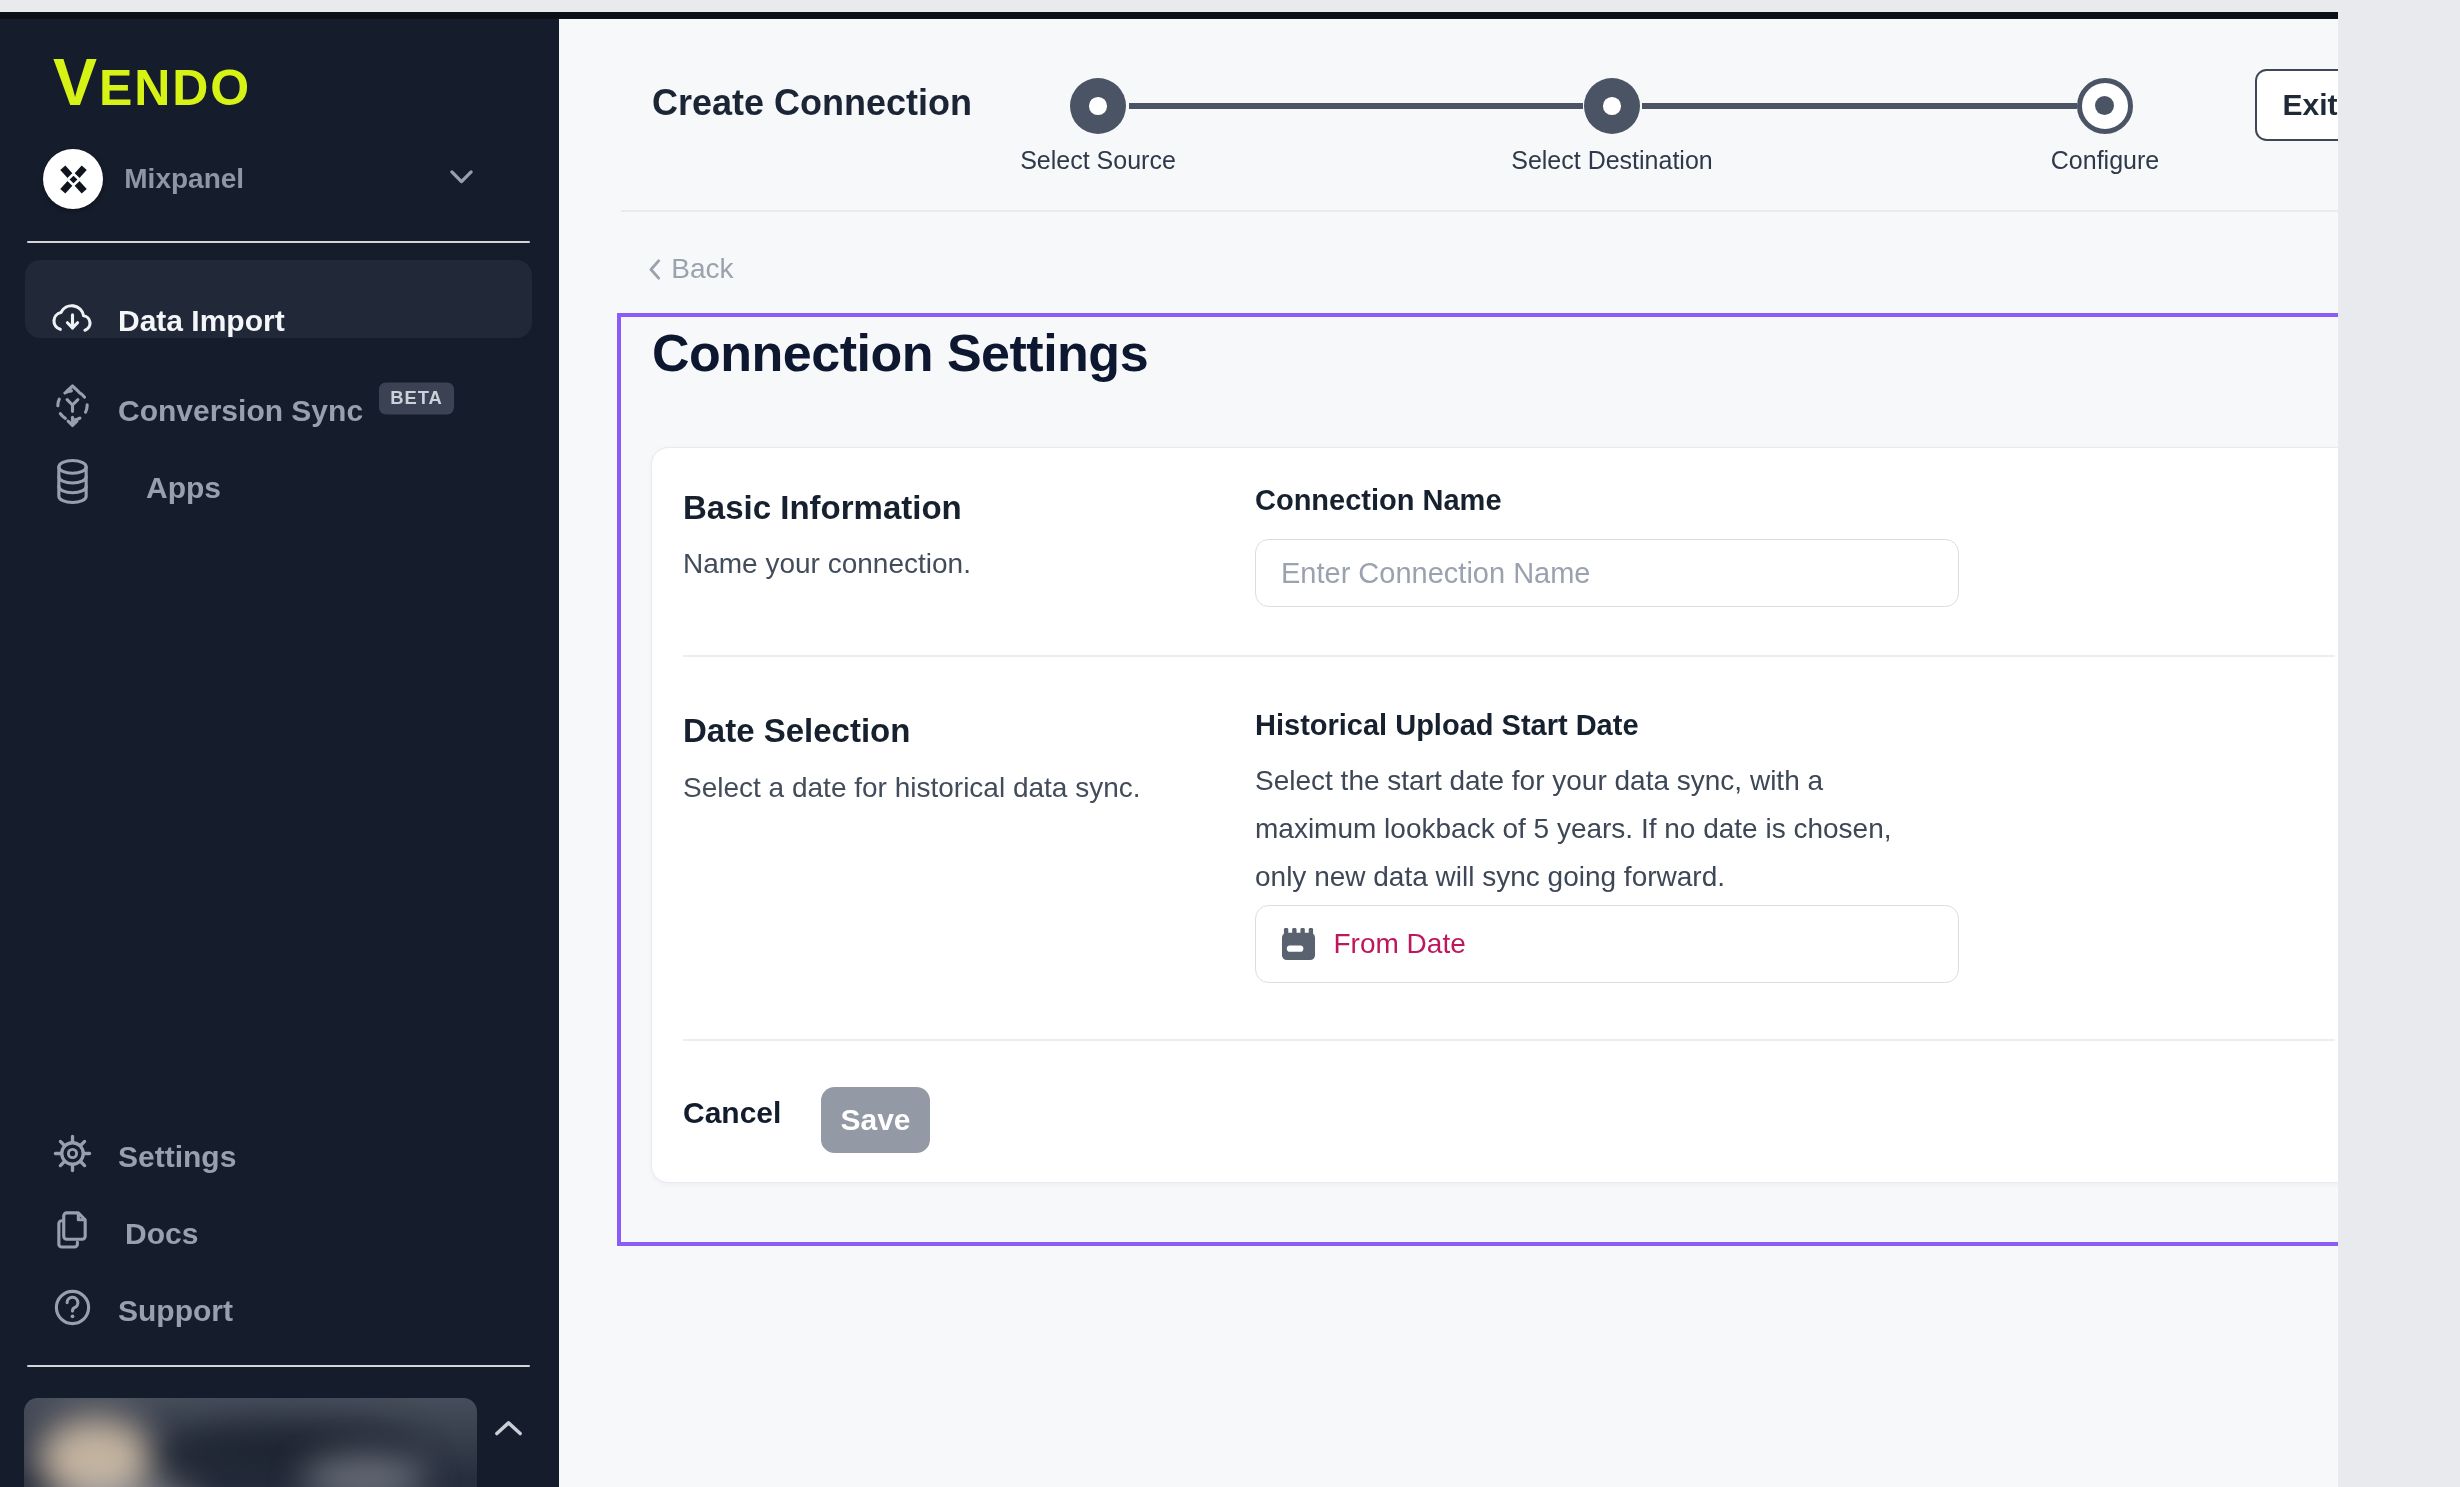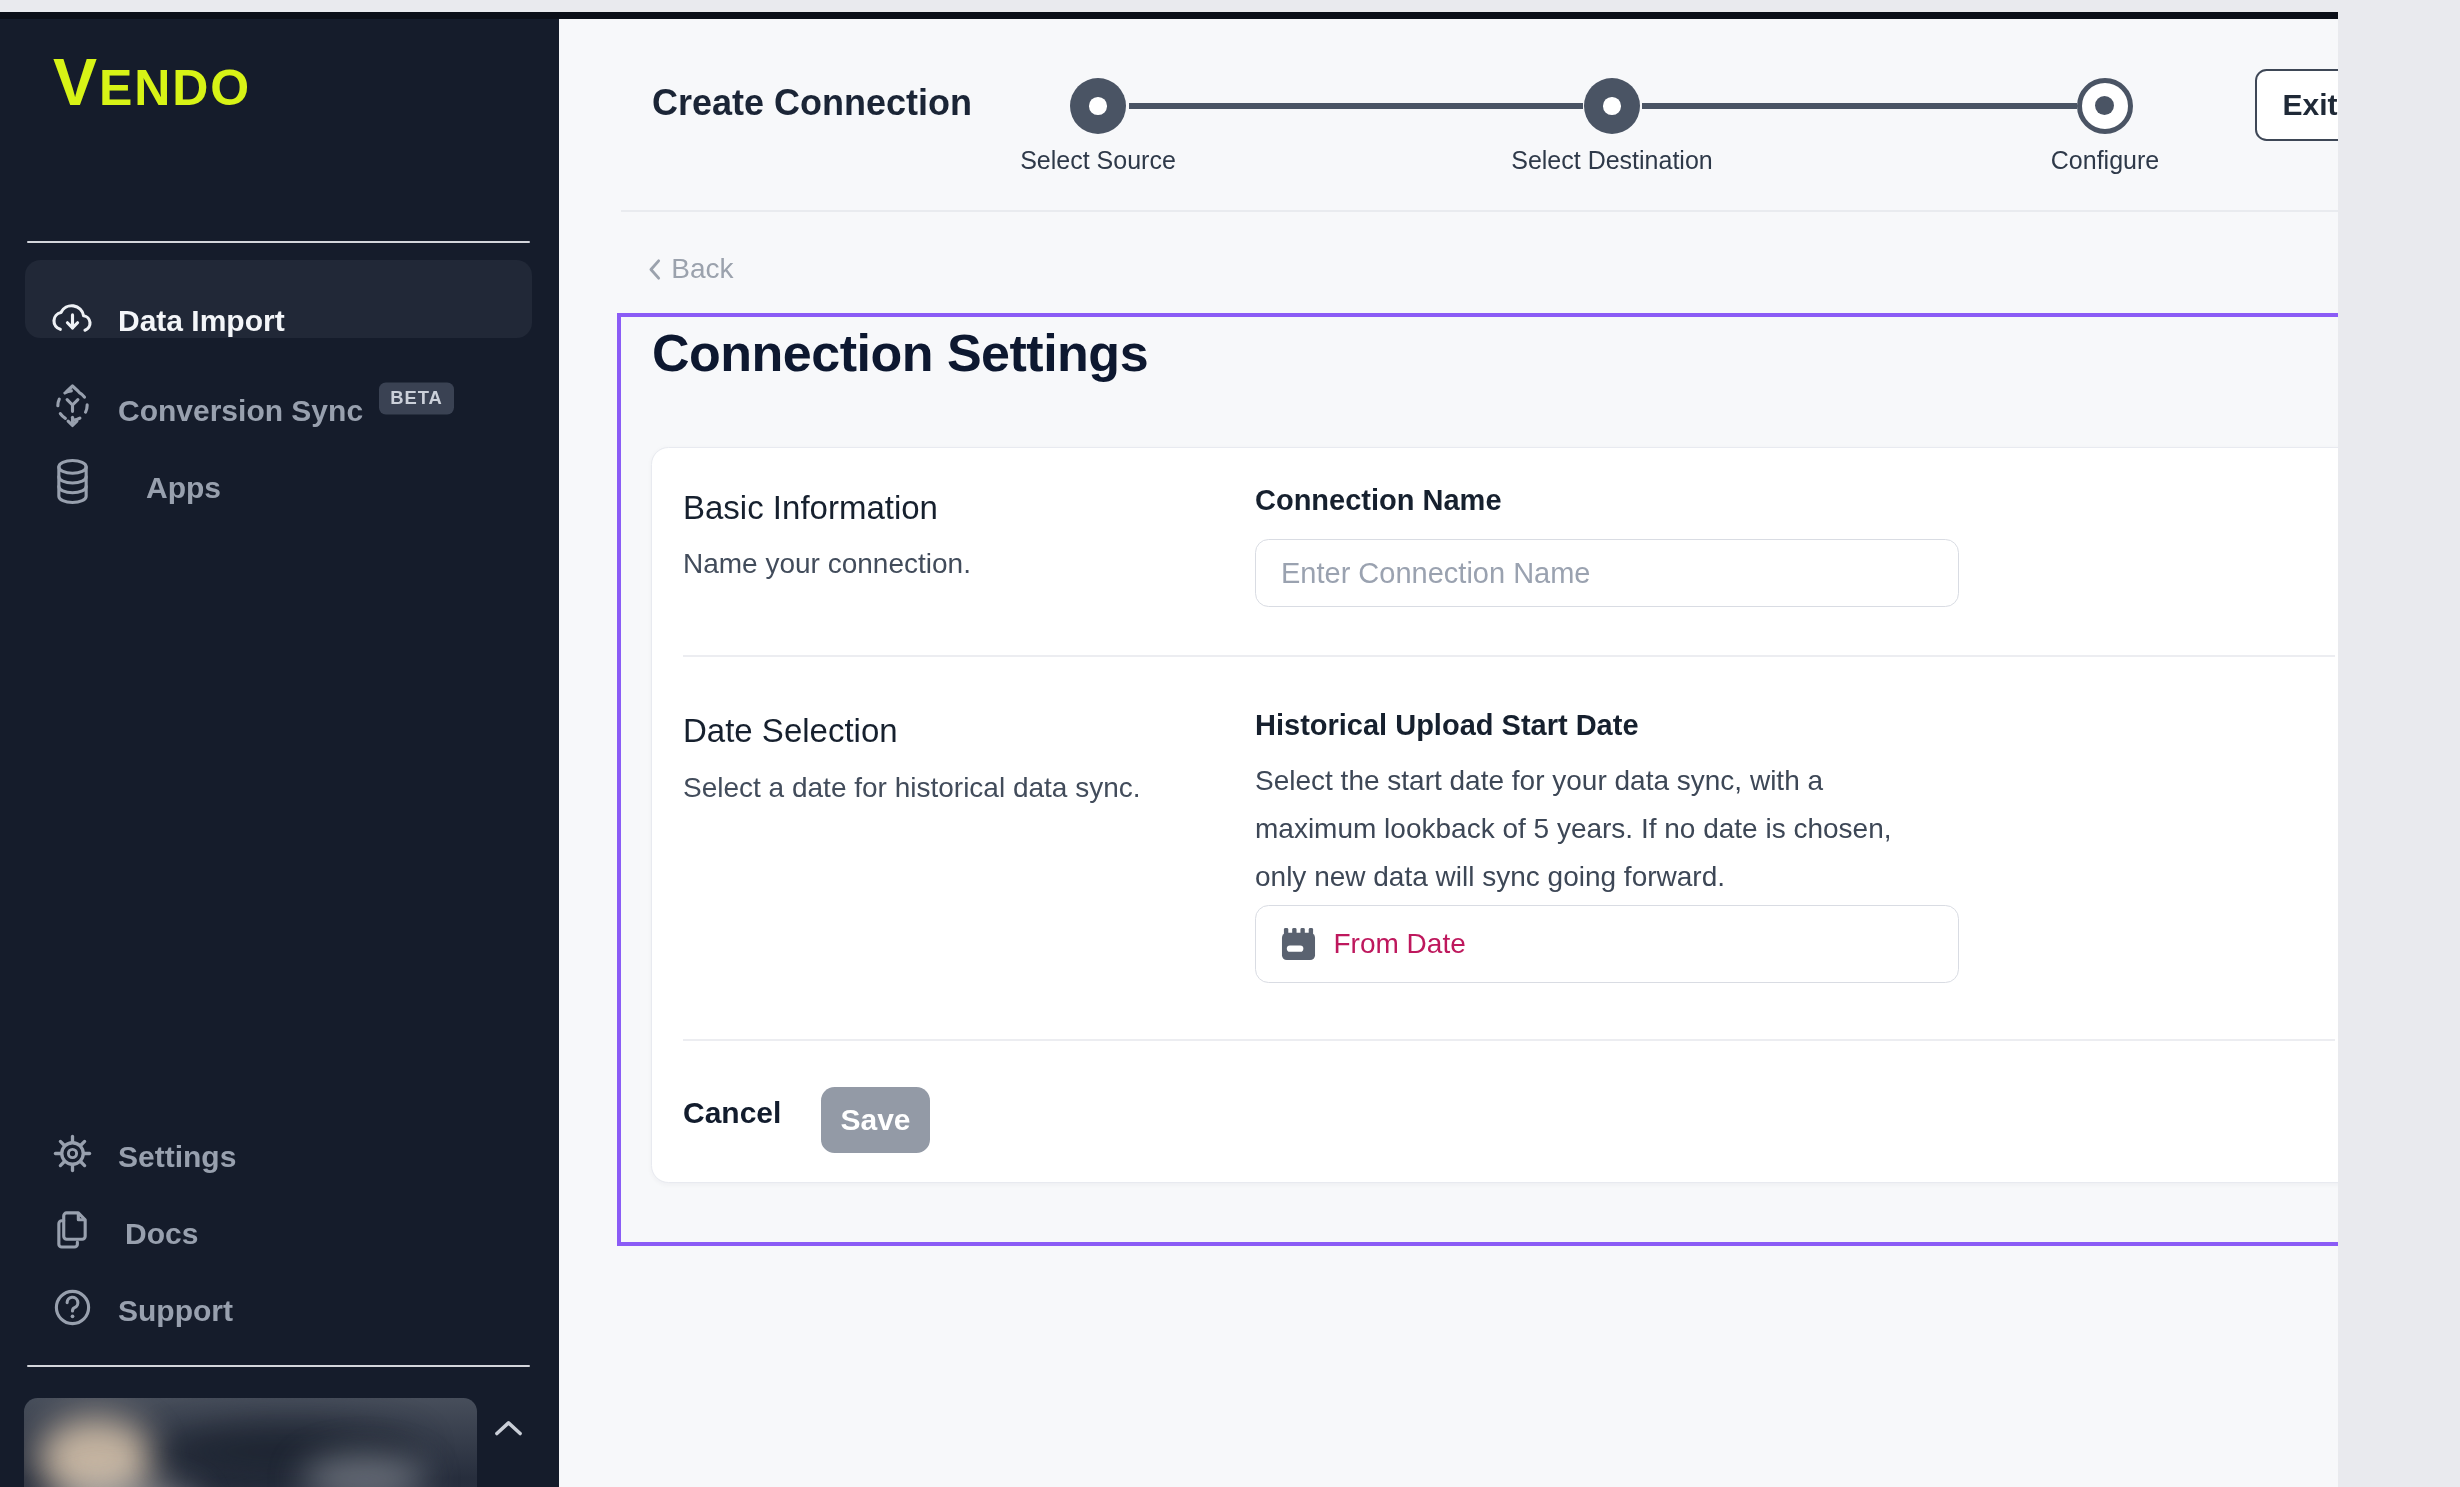--- a/index.html
+++ b/index.html
@@ -40,21 +40,21 @@
   .exit-btn { position:absolute; left:2255px; top:57px; width:110px; height:72px; background:#ffffff; border:2.9px solid #3e4756; border-radius:11.6px; font-size:30px; font-weight:600; color:#1f2937; display:flex; align-items:center; justify-content:center; cursor:pointer; }
   .header-divider { position:absolute; left:621px; top:198px; width:1779px; height:1.9px; background:#e9ebef; }
 
   .back-link { position:absolute; left:648px; top:241px; display:flex; align-items:center; gap:9.7px; cursor:pointer; }
   .back-link span { font-size:28px; font-weight:500; color:#9ba2ad; }
 
   
   .purple-box { position:absolute; left:617px; top:301px; width:1801px; height:933px; border:4.9px solid #8b5cf6; }
   .cs-heading { position:absolute; left:652px; top:311px; font-size:52px; font-weight:800; letter-spacing:-0.5px; color:#0d1830; }
   .card { position:absolute; left:651px; top:435px; width:1714px; height:736px; background:#ffffff; border:1.9px solid #e8eaf0; border-radius:17.5px; box-shadow:0 1.9px 4.9px rgba(16,24,40,.04); }
-  .sec-title { position:absolute; left:31px; font-size:33px; font-weight:400; color:#16202e; }
+  .sec-title { position:absolute; left:31px; font-size:33px; font-weight:700; color:#16202e; }
   .sec-desc { position:absolute; left:31px; font-size:28px; color:#424c5b; }
   .fld-label { position:absolute; left:603px; font-size:29px; font-weight:700; color:#16202e; }
   .fld-help { position:absolute; left:603px; width:684px; font-size:28px; line-height:48px; color:#3d4756; }
   .text-input { position:absolute; left:603px; width:704px; height:68px; border:1.9px solid #d9dce3; border-radius:13.6px; font-family:"Liberation Sans",sans-serif; font-size:29px; color:#16202e; padding:0 25px; background:#ffffff; outline:none; }
   .text-input::placeholder { color:#9aa2b0; }
   .date-field { position:absolute; left:603px; top:457px; width:704px; height:78px; border:1.9px solid #d9dce3; border-radius:13.6px; background:#ffffff; display:flex; align-items:center; padding-left:25px; gap:17.5px; cursor:pointer; }
   .date-field span { font-size:28px; color:#be185d; }
   .card-divider { position:absolute; left:31px; width:1652px; height:1.9px; background:#ecedf1; }
   .cancel-btn { position:absolute; left:31px; top:648px; font-size:30px; font-weight:700; color:#121c2d; background:none; border:none; cursor:pointer; font-family:"Liberation Sans",sans-serif; }
   .save-btn { position:absolute; left:169px; top:639px; width:109px; height:66px; background:#939aa6; color:#ffffff; font-size:30px; font-weight:700; border:none; border-radius:13.6px; cursor:pointer; font-family:"Liberation Sans",sans-serif; }
@@ -62,20 +62,38 @@
 </head>
 <body>
 
 <div id="page">
   <div class="topstrip"></div>
 
   <aside class="sidebar">
 
     <div class="logo"><span class="v1">V</span><span class="vrest">ENDO</span></div>
 
+    <div class="workspace">
+      <div class="ws-avatar">
+        <svg width="39" height="39" viewBox="0 0 40 40">
+          <g stroke="#10141d" stroke-width="7" stroke-linecap="butt">
+            <line x1="9" y1="8" x2="31" y2="32"></line>
+            <line x1="31" y1="8" x2="9" y2="32"></line>
+          </g>
+          <rect x="14.5" y="14.5" width="11" height="11" fill="#ffffff" transform="rotate(45 20 20)"></rect>
+          <rect x="17.2" y="17.2" width="5.6" height="5.6" fill="#10141d" transform="rotate(45 20 20)"></rect>
+        </svg>
+      </div>
+      <div class="ws-name">Mixpanel</div>
+      <div class="ws-chevron">
+        <svg width="25" height="15.5" viewBox="0 0 26 16">
+            <polyline points="3,3 13,13 23,3" fill="none" stroke="#97a0ad" stroke-width="3.4" stroke-linecap="round" stroke-linejoin="round"></polyline>
+          </svg>
+      </div>
+    </div>
 
     <div class="side-divider" style="top:229px;"></div>
 
     <div class="nav-item active" style="top:248px;">
       <span class="nico">
         <svg width="45" height="37" viewBox="0 0 48 40">
           <path d="M37.5 31.5 a8 8 0 0 0-1.5-15.5 A13 13 0 0 0 11.5 12.5 A9.3 9.3 0 0 0 10.8 30.6" fill="none" stroke="#eef1f5" stroke-width="3.4" stroke-linecap="round" stroke-linejoin="round"></path>
           <line x1="24" y1="15" x2="24" y2="29" stroke="#eef1f5" stroke-width="3.4" stroke-linecap="round"></line>
           <polyline points="18.5,23.5 24,29 29.5,23.5" fill="none" stroke="#eef1f5" stroke-width="3.4" stroke-linecap="round" stroke-linejoin="round"></polyline>
         </svg>

